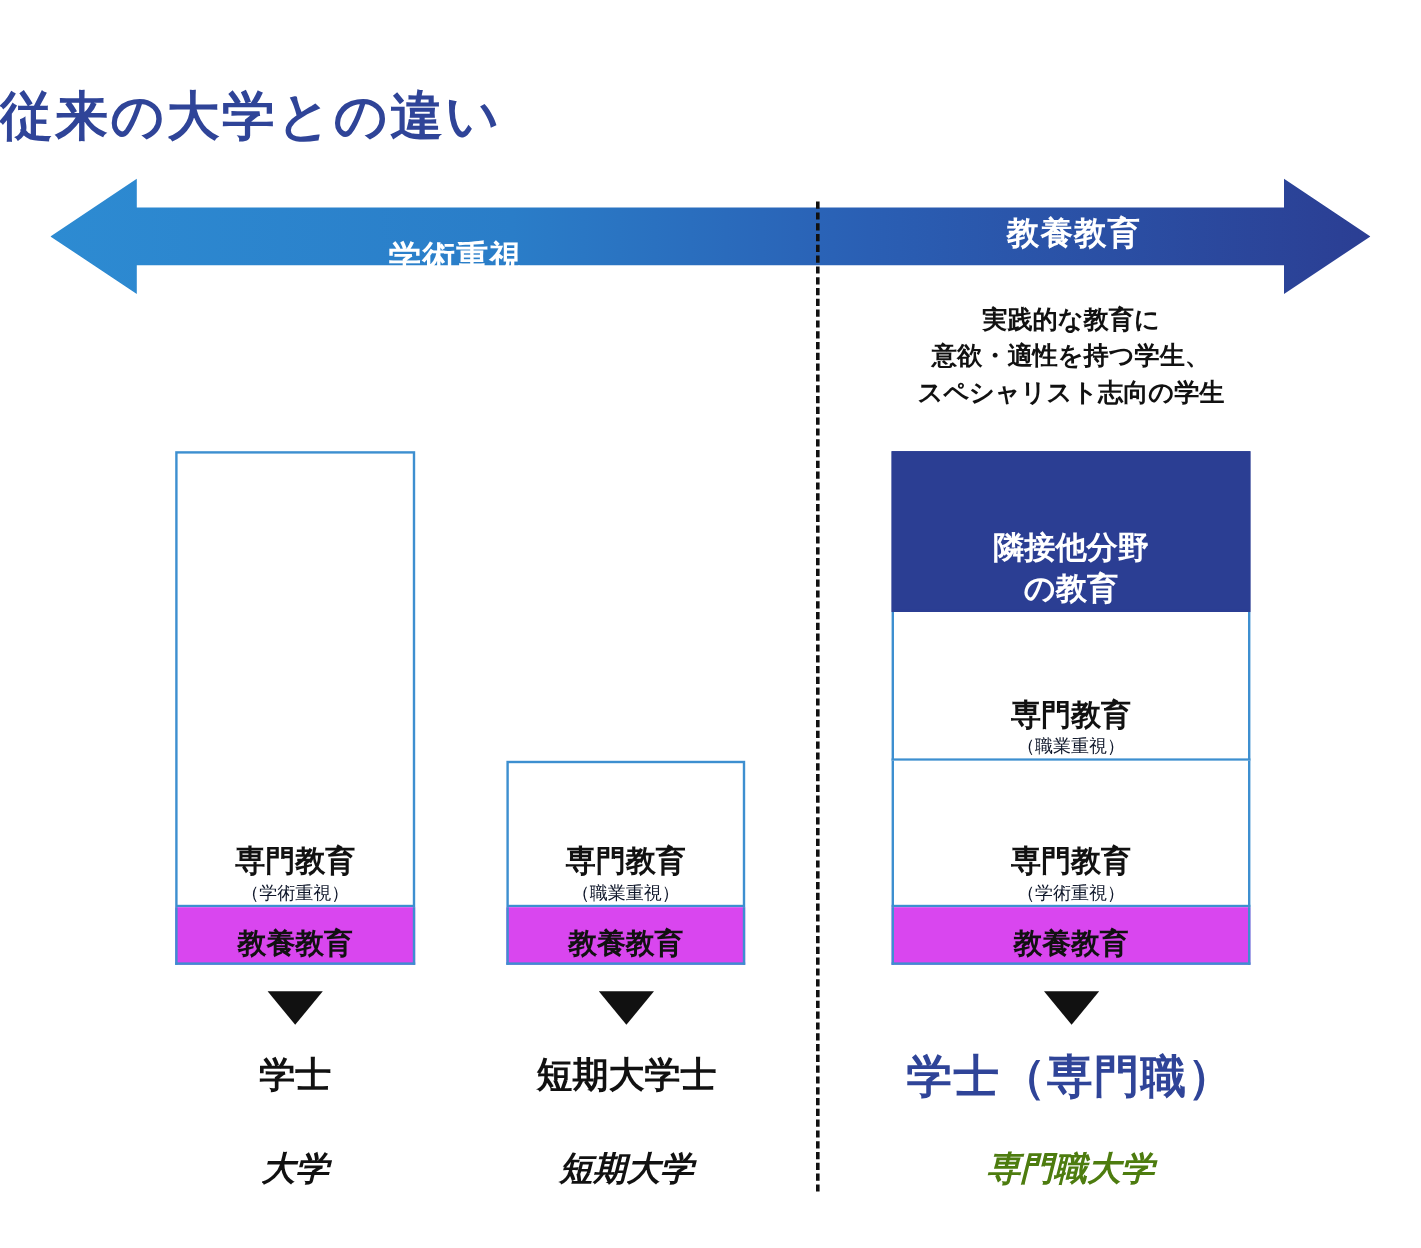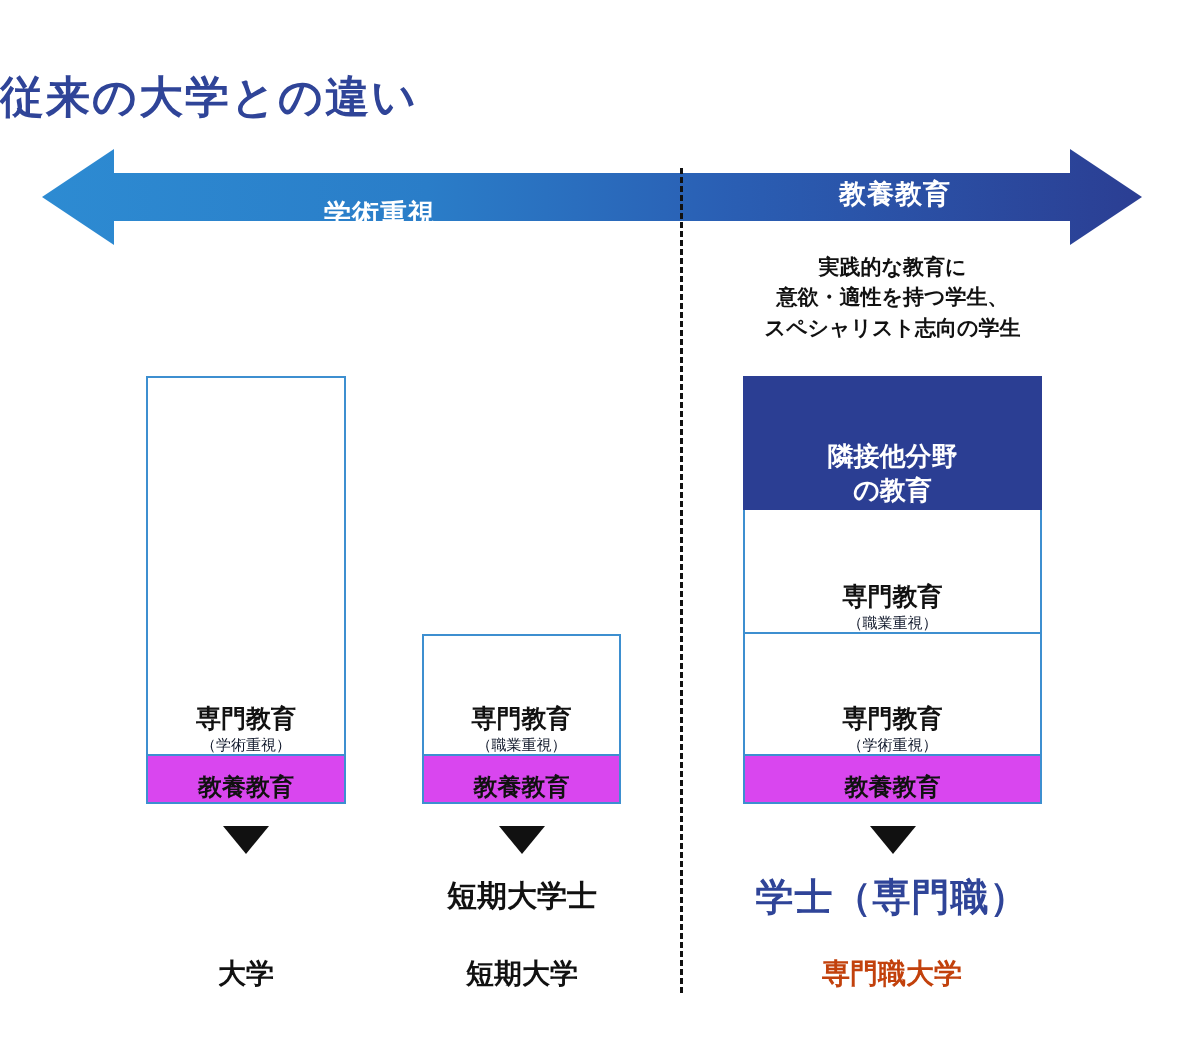--- a/index.html
+++ b/index.html
@@ -149,27 +149,28 @@
     color: #111111;
     white-space: nowrap;
   }
   .institution-label {
     position: absolute;
     text-align: center;
     font-size: 28px;
     font-weight: bold;
     color: #111111;
     white-space: nowrap;
+    font-style: italic;
   }
   #degree-university     { left: 96px;  top: 876px; width: 300px; }
   #degree-junior         { left: 372px; top: 876px; width: 300px; }
   #degree-professional   { left: 742px; top: 872px; width: 300px; font-size: 38px; color: #2f4498; letter-spacing: 1px; }
   #institution-university   { left: 96px;  top: 955px; width: 300px; }
   #institution-junior       { left: 372px; top: 955px; width: 300px; }
-  #institution-professional { left: 742px; top: 955px; width: 300px; color: #c2410c; }
+  #institution-professional { left: 742px; top: 955px; width: 300px; color: #4d7c0f; }
 </style>
 </head>
 <body>
 
 <div id="canvas">
 
   <div id="page-title">従来の大学との違い</div>
 
   <div id="spectrum-arrow">
     <svg width="1100" height="108" viewBox="0 0 1100 108" xmlns="http://www.w3.org/2000/svg">
@@ -234,20 +235,21 @@
     </div>
     <div class="seg liberal" style="height:48px;">
       <div class="seg-main">教養教育</div>
     </div>
   </div>
 
   <div class="down-triangle" id="triangle-university"></div>
   <div class="down-triangle" id="triangle-junior"></div>
   <div class="down-triangle" id="triangle-professional"></div>
 
+  <div class="degree-label" id="degree-university">学士</div>
   <div class="degree-label" id="degree-professional">学士（専門職）</div>
   <div class="degree-label" id="degree-junior">短期大学士</div>
 
   <div class="institution-label" id="institution-university">大学</div>
   <div class="institution-label" id="institution-junior">短期大学</div>
   <div class="institution-label" id="institution-professional">専門職大学</div>
 
 </div>
 
 </body></html>

